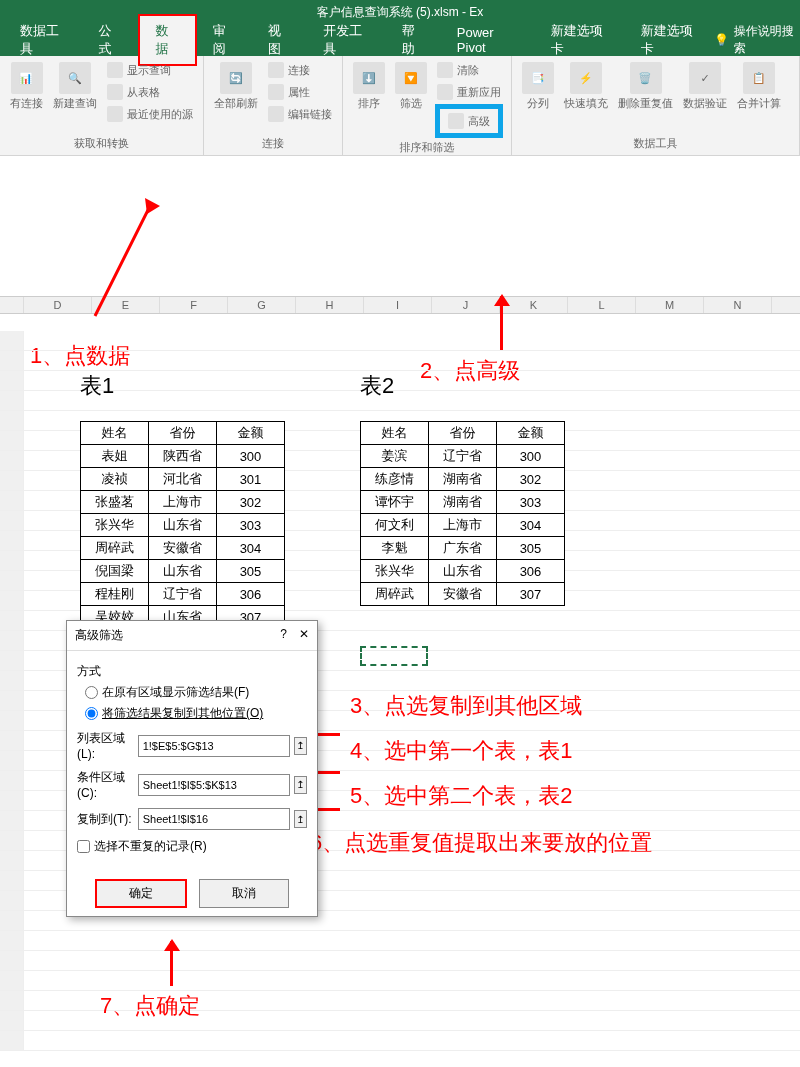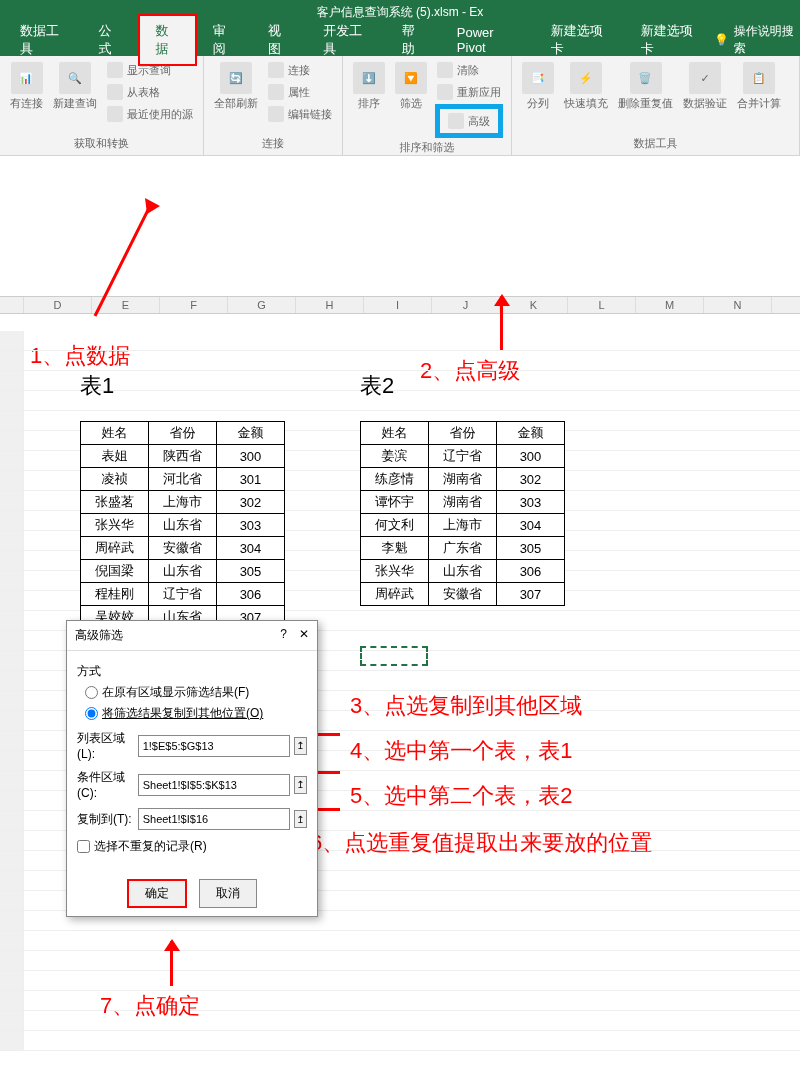--- a/index.html
+++ b/index.html
@@ -61,21 +61,21 @@
   .dialog-body { padding: 8px 10px; }
   .dialog-section-label { margin: 4px 0; }
   .radio-opt { display: flex; align-items: center; gap: 4px; margin: 4px 0 4px 8px; }
   .radio-opt input { margin: 0; }
   .field-row { display: flex; align-items: center; gap: 4px; margin: 8px 0; }
   .field-row label { width: 70px; }
   .field-row input[type=text] { flex: 1; border: 1px solid #888; padding: 4px 4px; font-size: 11px; }
   .field-btn { width: 16px; height: 18px; border: 1px solid #888; background: #f0f0f0; font-size: 10px; display: flex; align-items: center; justify-content: center; }
   .checkbox-row { display: flex; align-items: center; gap: 4px; margin: 8px 0; }
   .dialog-buttons { display: flex; justify-content: center; gap: 12px; padding: 8px; }
-  .dialog-buttons button { padding: 4px 16px; border: 1px solid #888; background: #f0f0f0; font-size: 12px; }
+  .dialog-buttons button { padding: 4px 32px; border: 1px solid #888; background: #f0f0f0; font-size: 12px; }
   .dialog-buttons button.primary { border: 2px solid #ff0000; }
   
   .dashed-sel { position: absolute; border: 2px dashed #217346; }
 </style>
 </head>
 <body>
 
 <div class="title-bar">
   <span>客户信息查询系统 (5).xlsm - Ex</span>
 </div>

